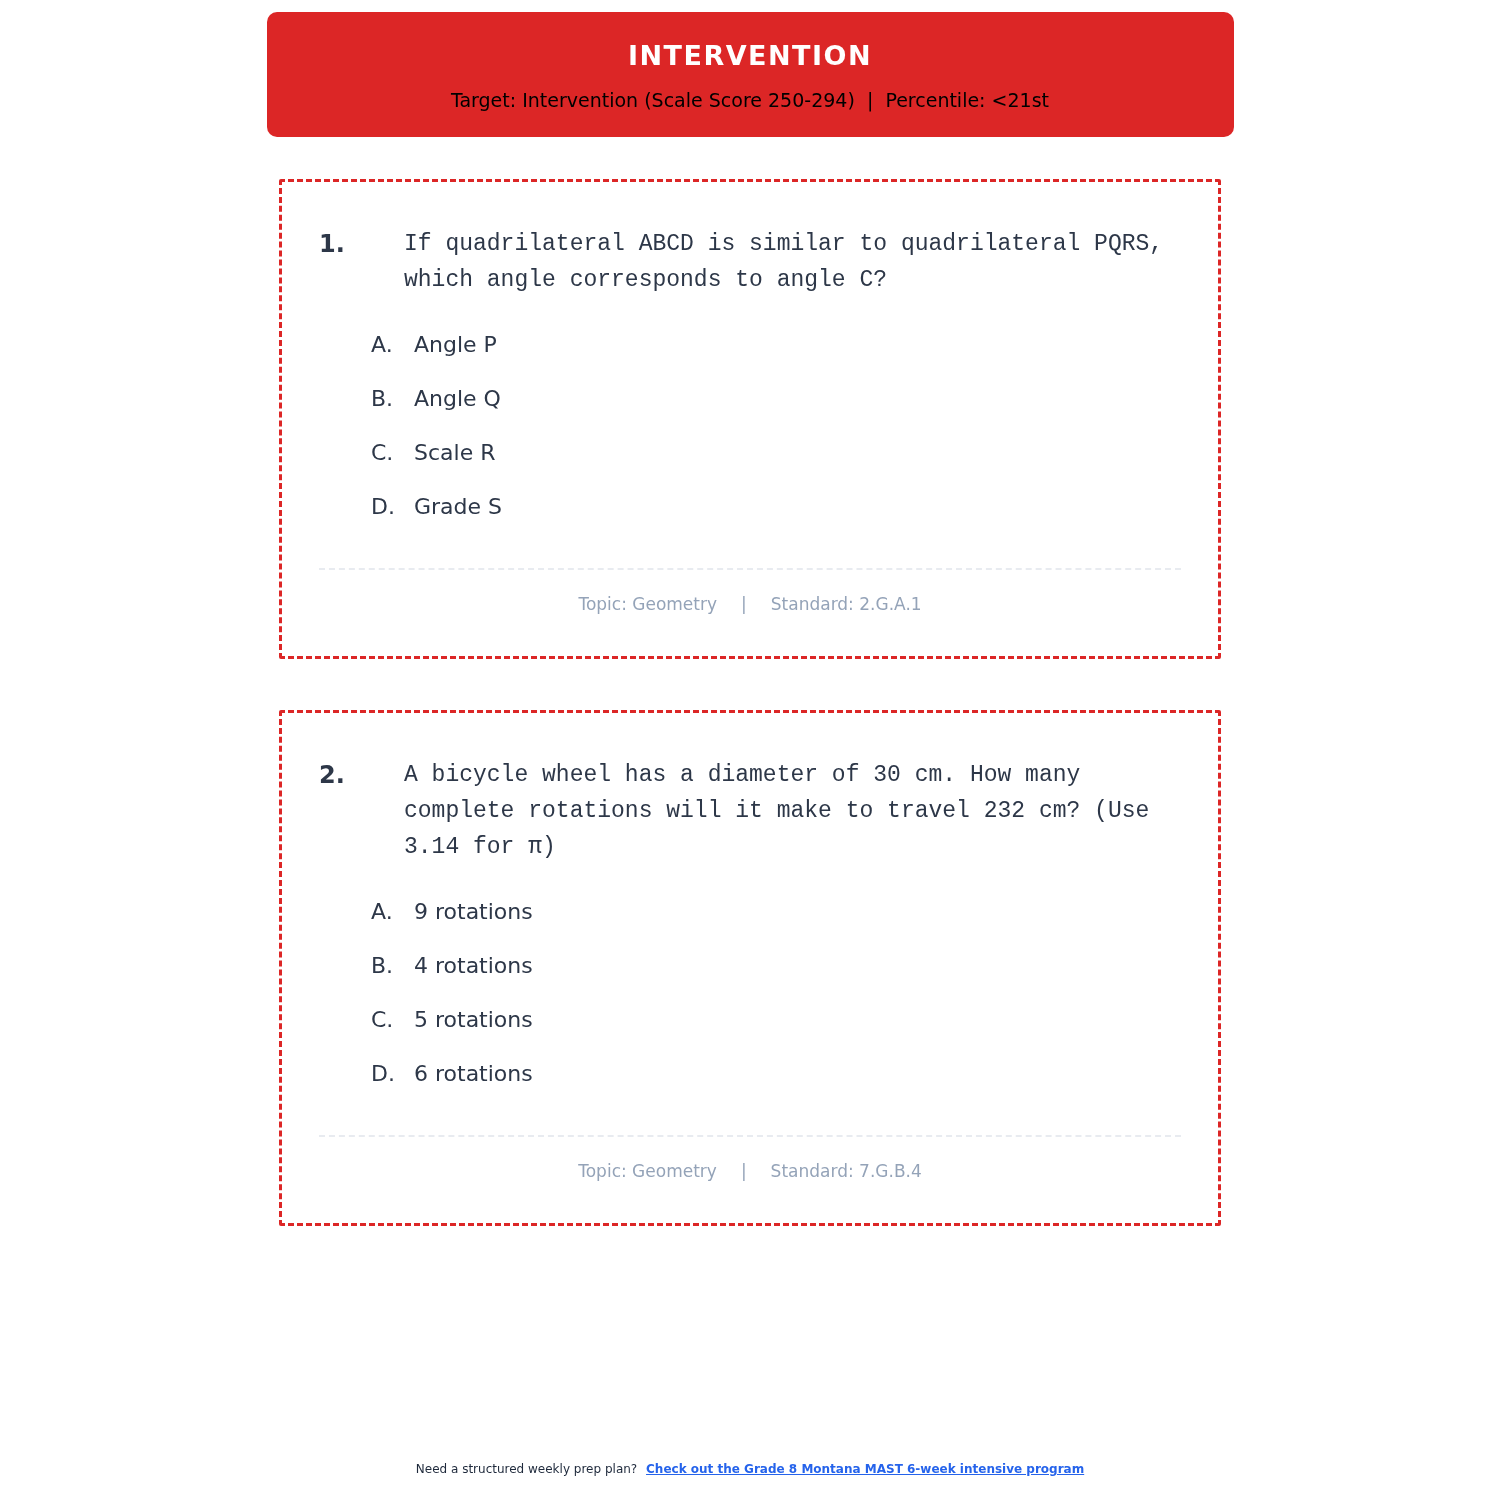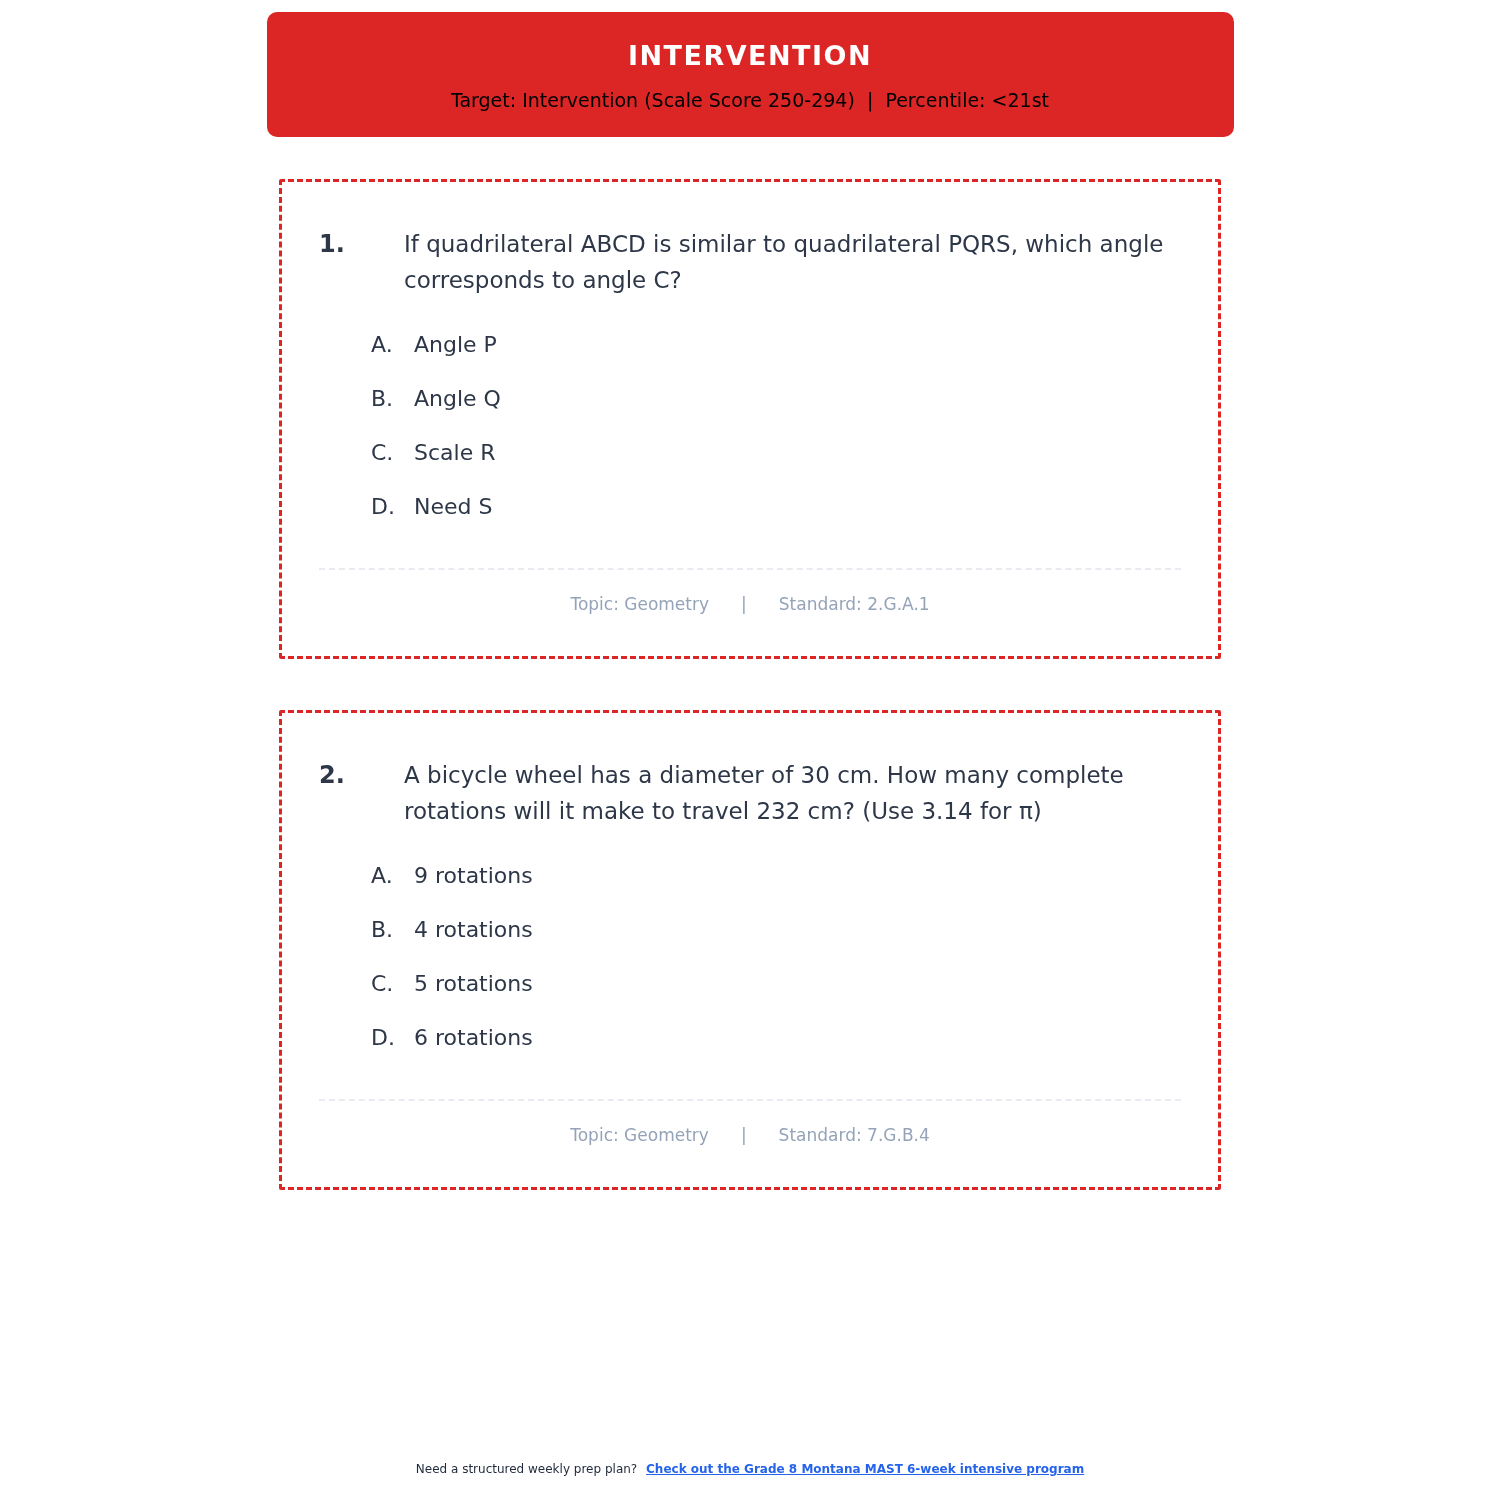--- a/index.html
+++ b/index.html
@@ -60,20 +60,21 @@
     font-weight: bold;
     color: #2d3748;
     line-height: 36px;
   }
   .q-text {
     flex: 1 1 auto;
     max-width: 780px;
     font-size: 23px;
     line-height: 36px;
     color: #2d3748;
+    font-family: Liberation Mono, monospace;
   }
   .options {
     list-style: none;
     margin-top: 32px;
     margin-left: 52px;
   }
   .option {
     display: flex;
     align-items: baseline;
     font-size: 22px;
@@ -87,21 +88,21 @@
     border-top: 2px dashed #e8ebf0;
     margin-top: 46px;
   }
   .meta {
     margin-top: 24px;
     text-align: center;
     font-size: 17px;
     color: #94a3b8;
     display: flex;
     justify-content: center;
-    gap: 32px;
+    gap: 24px;
   }
 
   
   .page-footer {
     position: absolute;
     left: 0;
     bottom: 24px;
     width: 100%;
     text-align: center;
     font-size: 12px;
@@ -137,21 +138,21 @@
       <li class="option">
         <span class="opt-letter">B.</span>
         <span class="opt-text">Angle Q</span>
       </li>
       <li class="option">
         <span class="opt-letter">C.</span>
         <span class="opt-text">Scale R</span>
       </li>
       <li class="option">
         <span class="opt-letter">D.</span>
-        <span class="opt-text">Need S</span>
+        <span class="opt-text">Grade S</span>
       </li>
     </ul>
     <div class="dotted-sep"></div>
     <div class="meta">
       <span>Topic: Geometry</span>
       <span>|</span>
       <span>Standard: 2.G.A.1</span>
     </div>
   </section>
 

